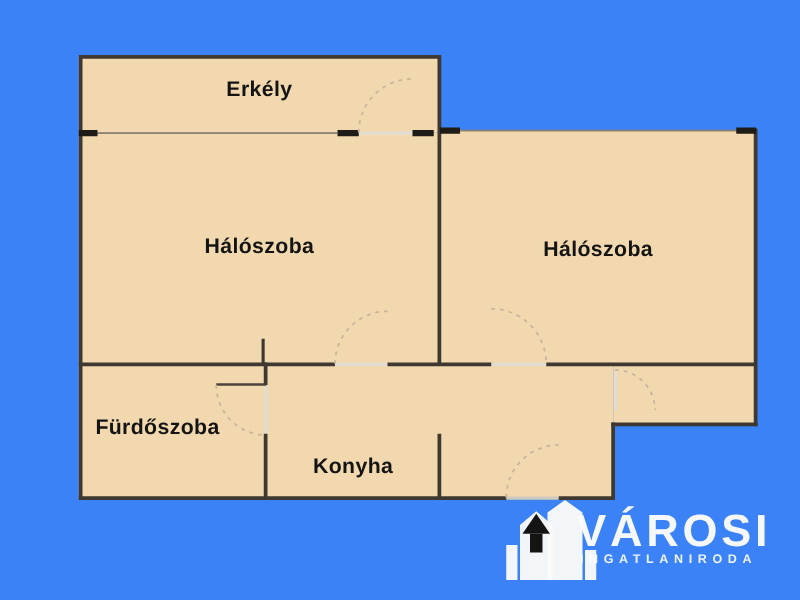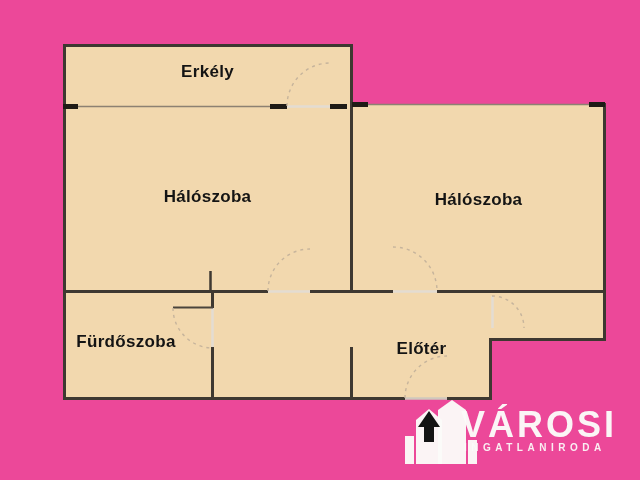--- a/index.html
+++ b/index.html
@@ -1,17 +1,17 @@
 <!DOCTYPE html>
 <html><head>
 <meta charset="utf-8">
 <style>
   html,body{margin:0;padding:0;background:#f0efeb;}
   .canvas{
-    position:relative;width:640px;height:480px;background:#ec4899;
+    position:relative;width:640px;height:480px;background:#3b82f6;
     font-family:"Liberation Sans",sans-serif;overflow:hidden;
   }
   .plan-svg{position:absolute;left:0;top:0;}
   .room-label{
     position:absolute;font-weight:bold;font-size:17px;color:#141414;
     text-align:center;letter-spacing:0.3px;pointer-events:none;white-space:nowrap;
   }
   .wm-brand{
     position:absolute;left:461px;top:404px;font-size:36px;font-weight:bold;
     letter-spacing:3px;color:rgba(251,251,249,0.97);white-space:nowrap;
@@ -95,18 +95,18 @@
       <rect x="468" y="440" width="9" height="24" fill="rgba(251,251,249,0.96)"></rect>
       <polygon points="429,411 418,427 440,427" fill="#141414"></polygon>
       <rect x="424" y="427" width="10" height="15" fill="#141414"></rect>
     </g>
   </svg>
 
   <div class="room-label" style="left:63px;top:62px;width:289px;">Erkély</div>
   <div class="room-label" style="left:63px;top:187px;width:289px;">Hálószoba</div>
   <div class="room-label" style="left:352px;top:190px;width:253px;">Hálószoba</div>
   <div class="room-label" style="left:63px;top:332px;width:126px;">Fürdőszoba</div>
-  <div class="room-label" style="left:352px;top:339px;width:139px;">Előtér</div>
+  <div class="room-label" style="left:213px;top:363px;width:139px;">Konyha</div>
 
   <div class="wm-brand">VÁROSI</div>
   <div class="wm-sub">INGATLANIRODA</div>
 
 </div>
 
 </body></html>

